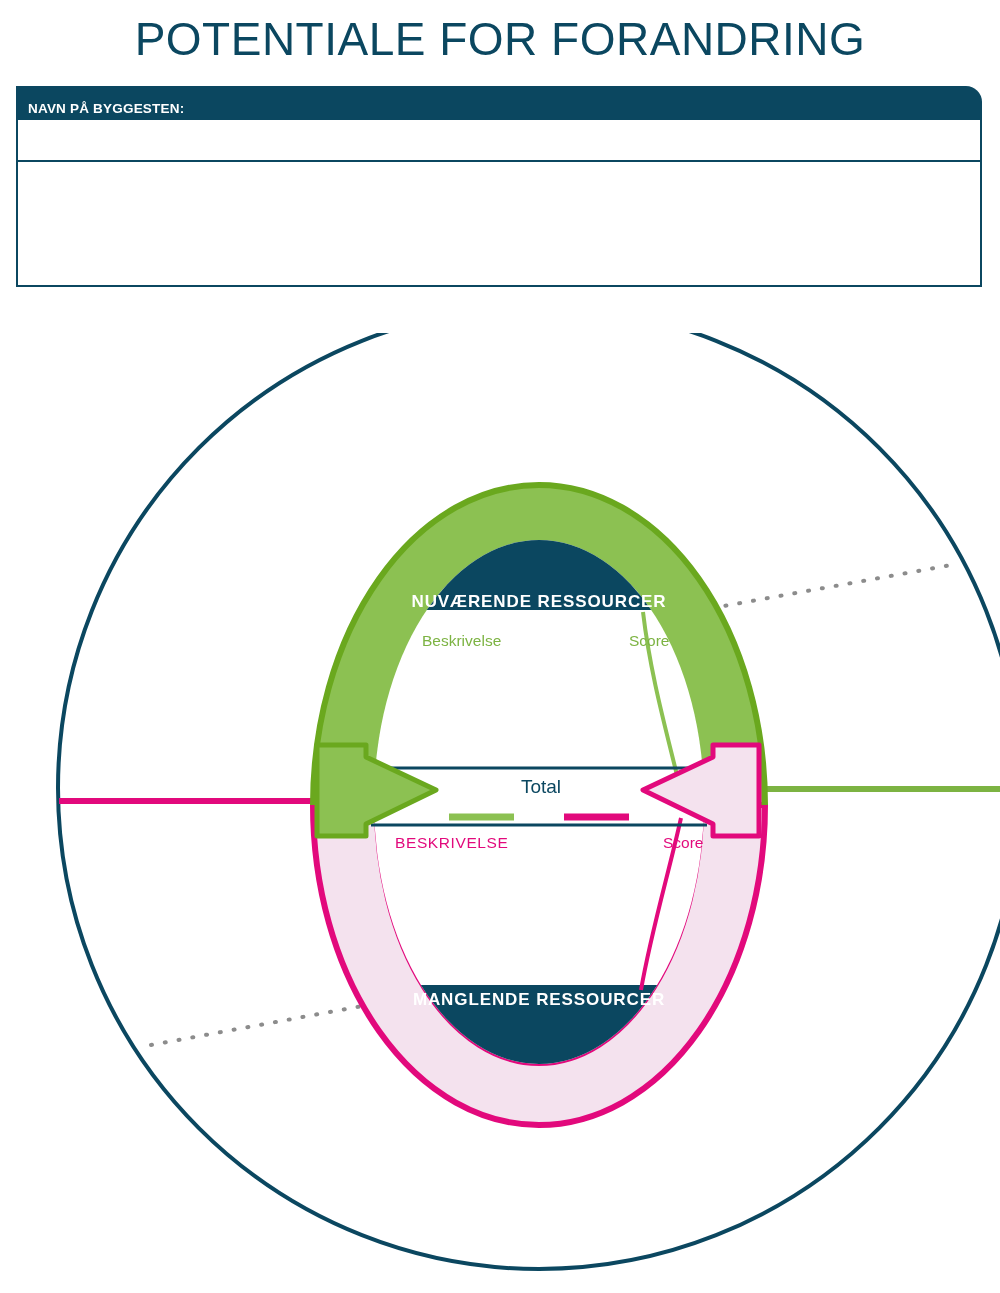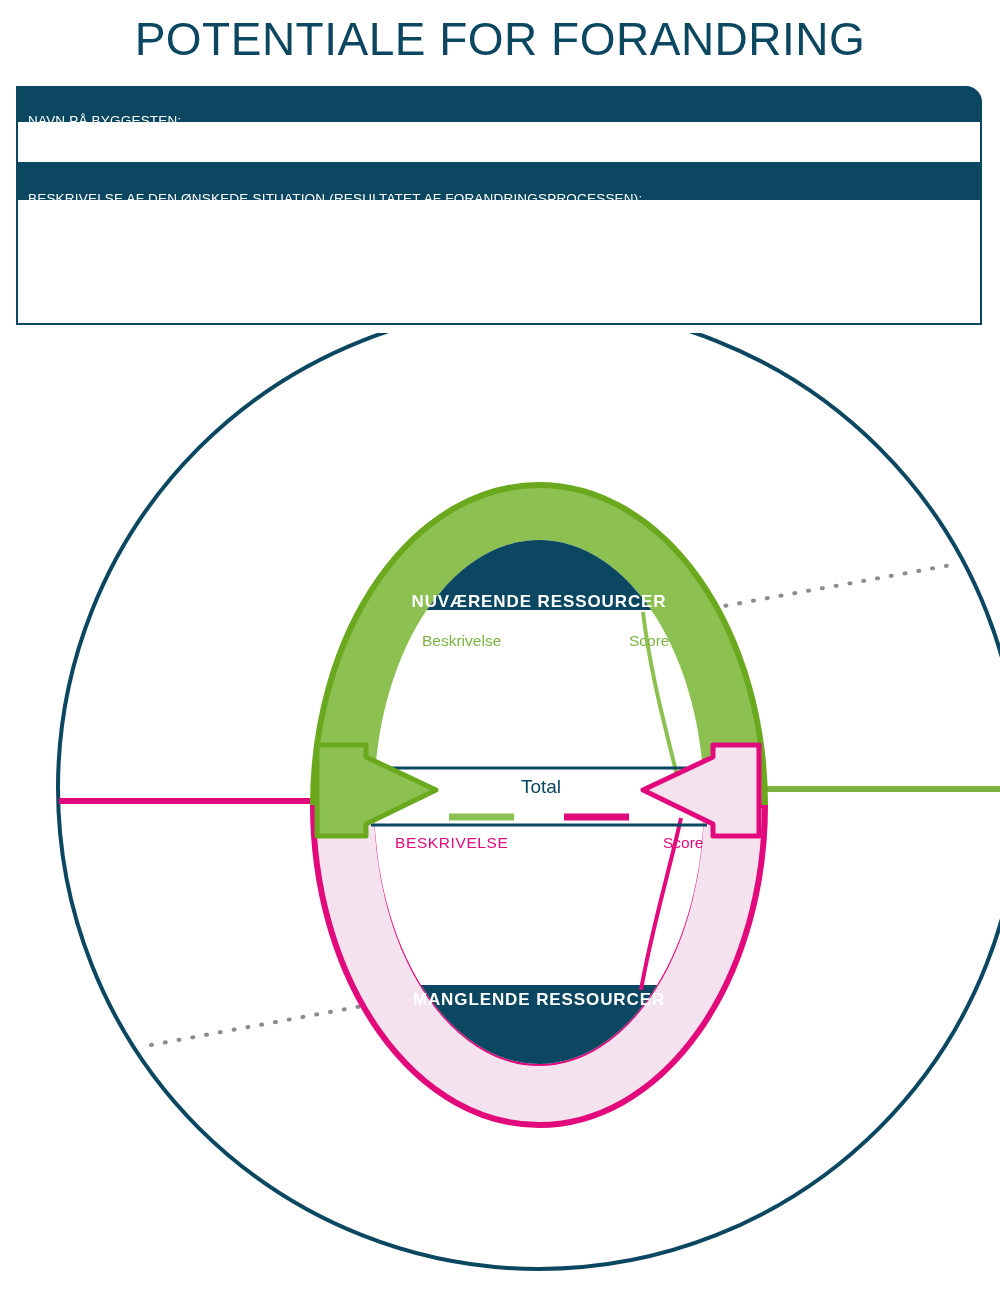--- a/index.html
+++ b/index.html
@@ -13,22 +13,22 @@
     position:absolute;left:0;top:8px;width:1000px;
     text-align:center;color:#0b4760;
     font-size:46px;letter-spacing:.5px;font-weight:400;
     line-height:62px;white-space:nowrap;
   }
 
   
   .form-wrap{position:absolute;left:16px;top:86px;width:966px;}
   .field-head{
     background:#0b4760;color:#ffffff;
-    font-size:13.5px;font-weight:400;letter-spacing:.2px;
-    padding:27px 0 9px 12px;box-sizing:border-box;
+    font-size:13.5px;font-weight:700;letter-spacing:.2px;
+    padding:15px 0 9px 12px;box-sizing:border-box;
     height:34px;line-height:16px;white-space:nowrap;
   }
   .field-head.rounded-tr{border-top-right-radius:16px;}
   .field-body{
     background:#ffffff;border:2px solid #0b4760;border-top:none;
     box-sizing:border-box;
   }
   .field-body.small{height:42px;}
   .field-body.large{height:125px;}
 
@@ -48,21 +48,20 @@
 
 <div id="page-root">
 
   <div class="page-title">POTENTIALE FOR FORANDRING</div>
 
   <div class="form-wrap">
 
     <div class="field-head rounded-tr">NAVN PÅ BYGGESTEN:</div>
     <div class="field-body small"></div>
 
-    <div class="field-head">BESKRIVELSE AF DEN ØNSKEDE SITUATION (RESULTATET AF FORANDRINGSPROCESSEN):</div>
     <div class="field-body large"></div>
 
   </div>
 
   <div class="diagram">
     <svg width="1000" height="1293" viewBox="0 0 1000 1293" xmlns="http://www.w3.org/2000/svg">
 
       <defs>
 
         <clipPath id="clip-below-form">

